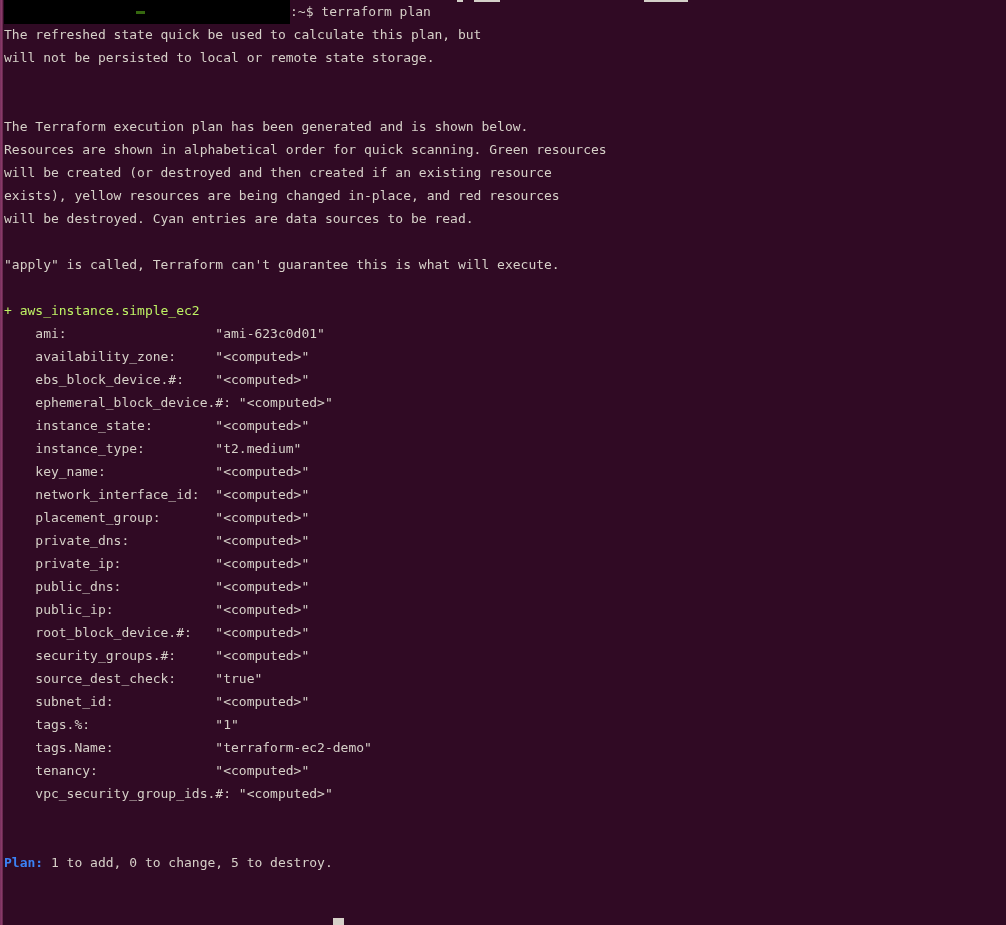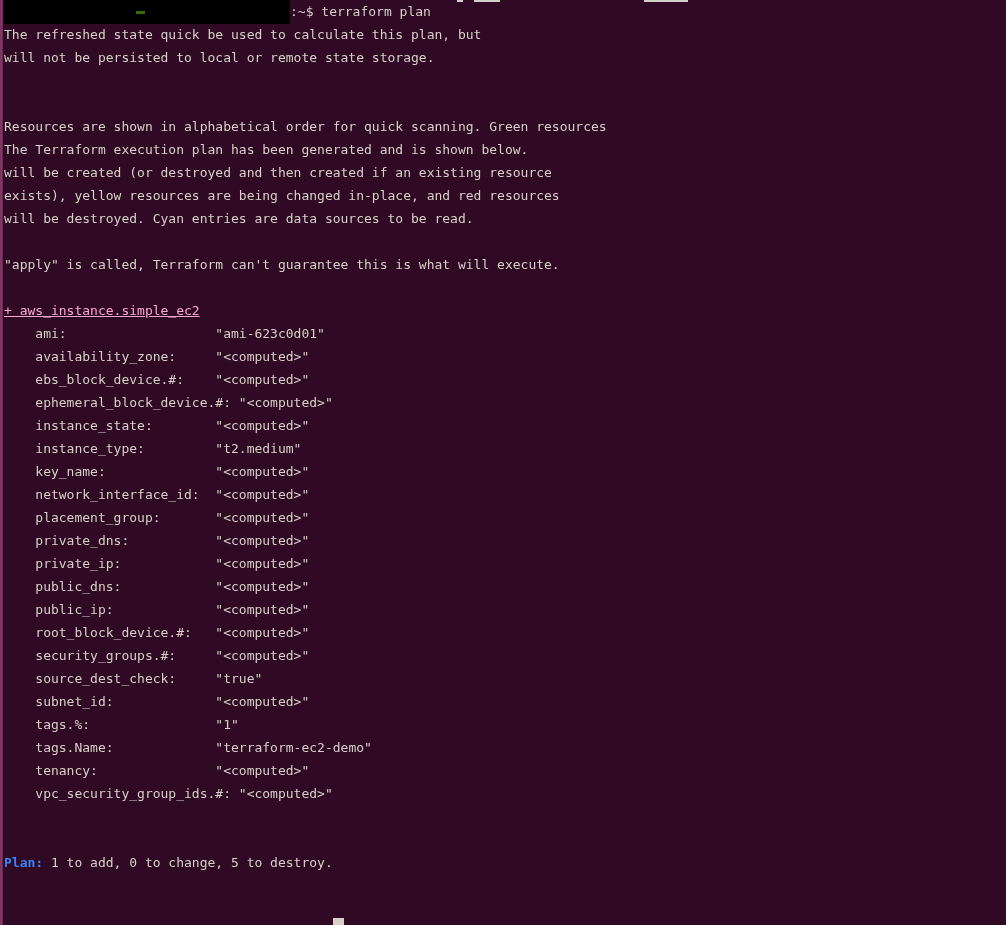--- a/index.html
+++ b/index.html
@@ -70,21 +70,21 @@
     letter-spacing: 0px;
     font-family: "DejaVu Sans Mono", "Liberation Mono", monospace;
   }
 
   .line.blank { color: transparent; }
 
   .seg { white-space: pre; }
 
   
   .c-white   { color: #d6d0c8; }
-  .c-green   { color: #f9a8d4; text-decoration: underline; }
+  .c-green   { color: #bef264; }
   .c-bold    { font-weight: bold; color: #3b82f6; }
 
   
   .redaction {
     display: inline-block;
     position: relative;
     background: #000000;
     height: 24px;
     vertical-align: text-bottom;
     margin-bottom: -5px;
@@ -124,22 +124,22 @@
   <div id="screen">
 
     <div class="line"><span class="redaction" style="width:286px;"><span class="artifact"></span></span><span class="seg c-white">:~$ </span><span class="seg c-white">terraform plan</span></div>
 
     <div class="line">The refreshed state quick be used to calculate this plan, but</div>
     <div class="line">will not be persisted to local or remote state storage.</div>
 
     <div class="line blank">&nbsp;</div>
     <div class="line blank">&nbsp;</div>
 
+    <div class="line">The Terraform execution plan has been generated and is shown below.</div>
     <div class="line">Resources are shown in alphabetical order for quick scanning. Green resources</div>
-    <div class="line">The Terraform execution plan has been generated and is shown below.</div>
     <div class="line">will be created (or destroyed and then created if an existing resource</div>
     <div class="line">exists), yellow resources are being changed in-place, and red resources</div>
     <div class="line">will be destroyed. Cyan entries are data sources to be read.</div>
 
     <div class="line blank">&nbsp;</div>
 
     <div class="line">"apply" is called, Terraform can't guarantee this is what will execute.</div>
 
     <div class="line blank">&nbsp;</div>
 

